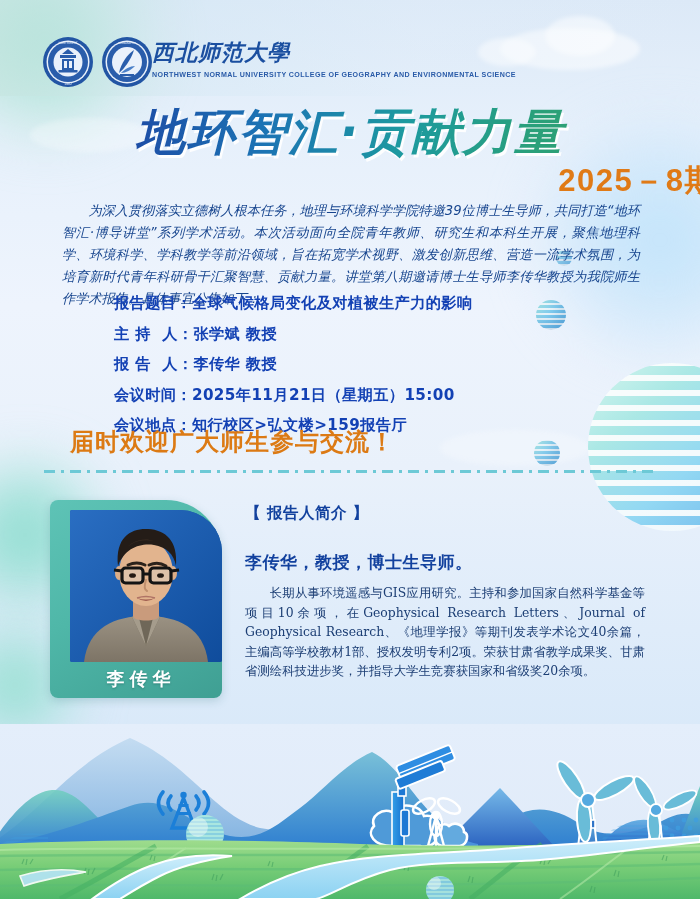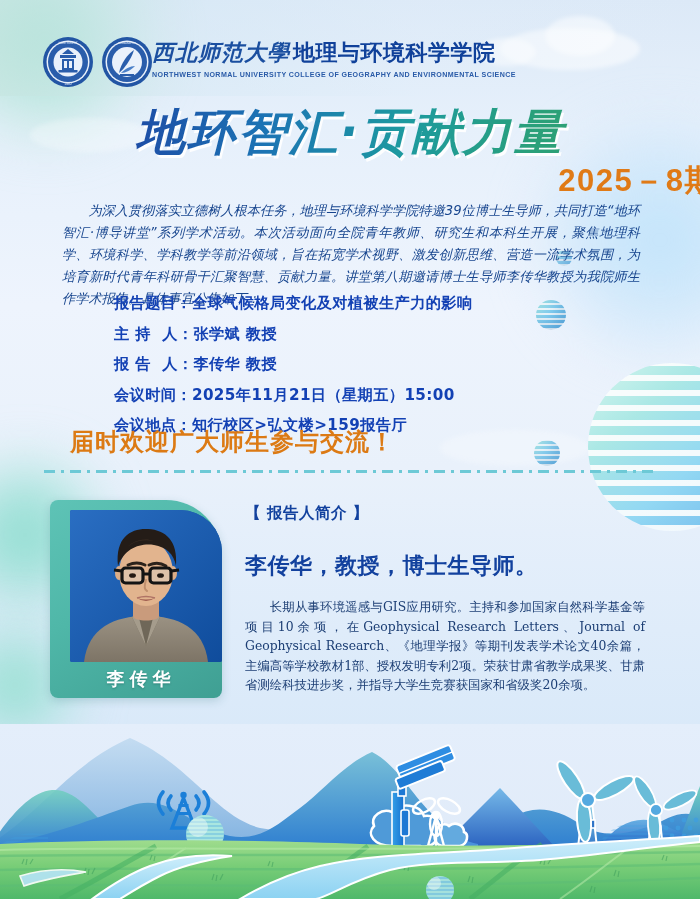--- a/index.html
+++ b/index.html
@@ -116,22 +116,22 @@
     font-family:"DejaVu Serif","Liberation Serif",serif;
   }
 
   .bio { position:absolute; left:245px; top:503px; width:400px; }
   .bio-head {
     font-size:15.5px; font-weight:bold; color:#12419e; letter-spacing:.5px;
     margin-bottom:27px;
     font-family:"DejaVu Sans","Liberation Sans",sans-serif;
   }
   .bio-name {
-    font-size:22px; font-weight:bold; color:#12419e; letter-spacing:.5px;
-    margin-bottom:16px;
+    font-size:17px; font-weight:bold; color:#12419e; letter-spacing:.5px;
+    margin-bottom:9px;
     font-family:"DejaVu Sans","Liberation Sans",sans-serif;
   }
   .bio-text {
     font-size:12.4px; line-height:19.5px; color:#1c3e74; text-align:justify;
     text-indent:2em;
     font-family:"DejaVu Serif","Liberation Serif",serif;
   }
 
   
   .scene { position:absolute; left:0; bottom:0; width:700px; height:175px; }
@@ -194,21 +194,20 @@
         <g fill="#e8f0fa" font-size="2.8" font-family="DejaVu Sans, sans-serif">
           <text x="26" y="8" text-anchor="middle">GEOGRAPHY</text>
         </g>
       </svg>
     </div>
   </div>
 
   <div class="school-name">
     <div class="school-cn">
       <span class="cn1">西北师范大學</span>
-      <span class="cn2">地理与环境科学学院</span>
     </div>
     <div class="school-en">NORTHWEST NORMAL UNIVERSITY   COLLEGE OF GEOGRAPHY AND ENVIRONMENTAL SCIENCE</div>
   </div>
 
   <div class="main-title">地环智汇·贡献力量</div>
   <div class="issue">2025－8期</div>
 
   <div class="intro">为深入贯彻落实立德树人根本任务，地理与环境科学学院特邀39位博士生导师，共同打造“地环智汇·博导讲堂”系列学术活动。本次活动面向全院青年教师、研究生和本科生开展，聚焦地理科学、环境科学、学科教学等前沿领域，旨在拓宽学术视野、激发创新思维、营造一流学术氛围，为培育新时代青年科研骨干汇聚智慧、贡献力量。讲堂第八期邀请博士生导师李传华教授为我院师生作学术报告。具体事宜公告如下：</div>
 
   <div class="info">

